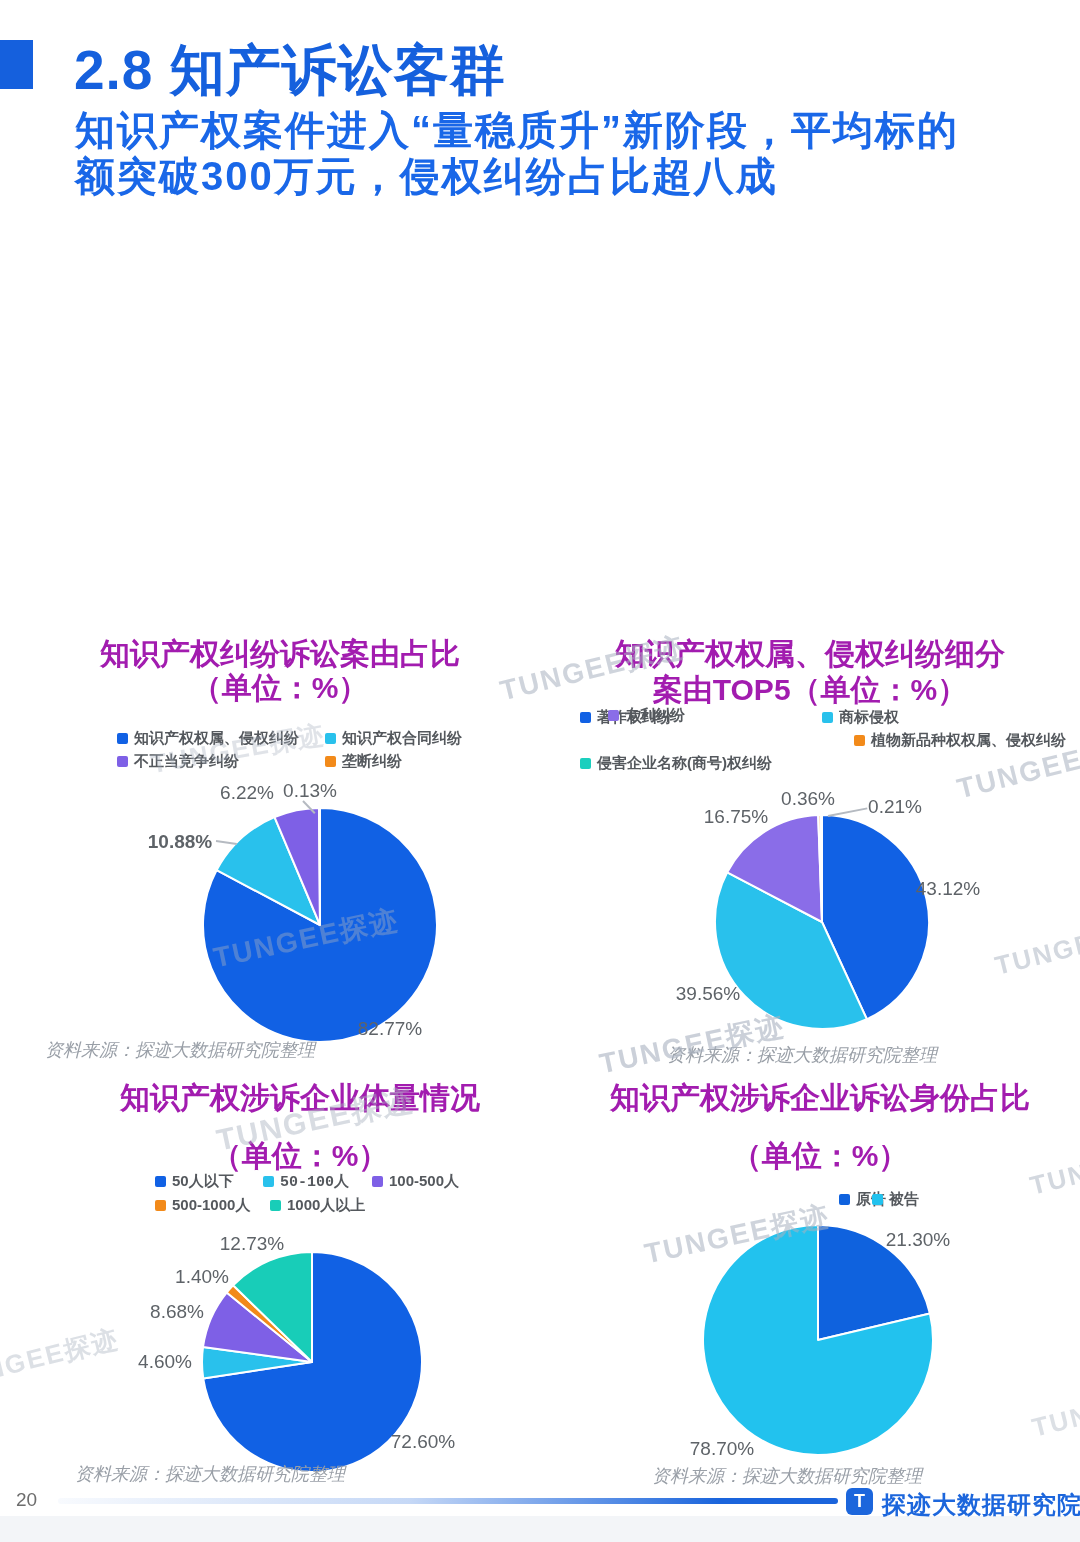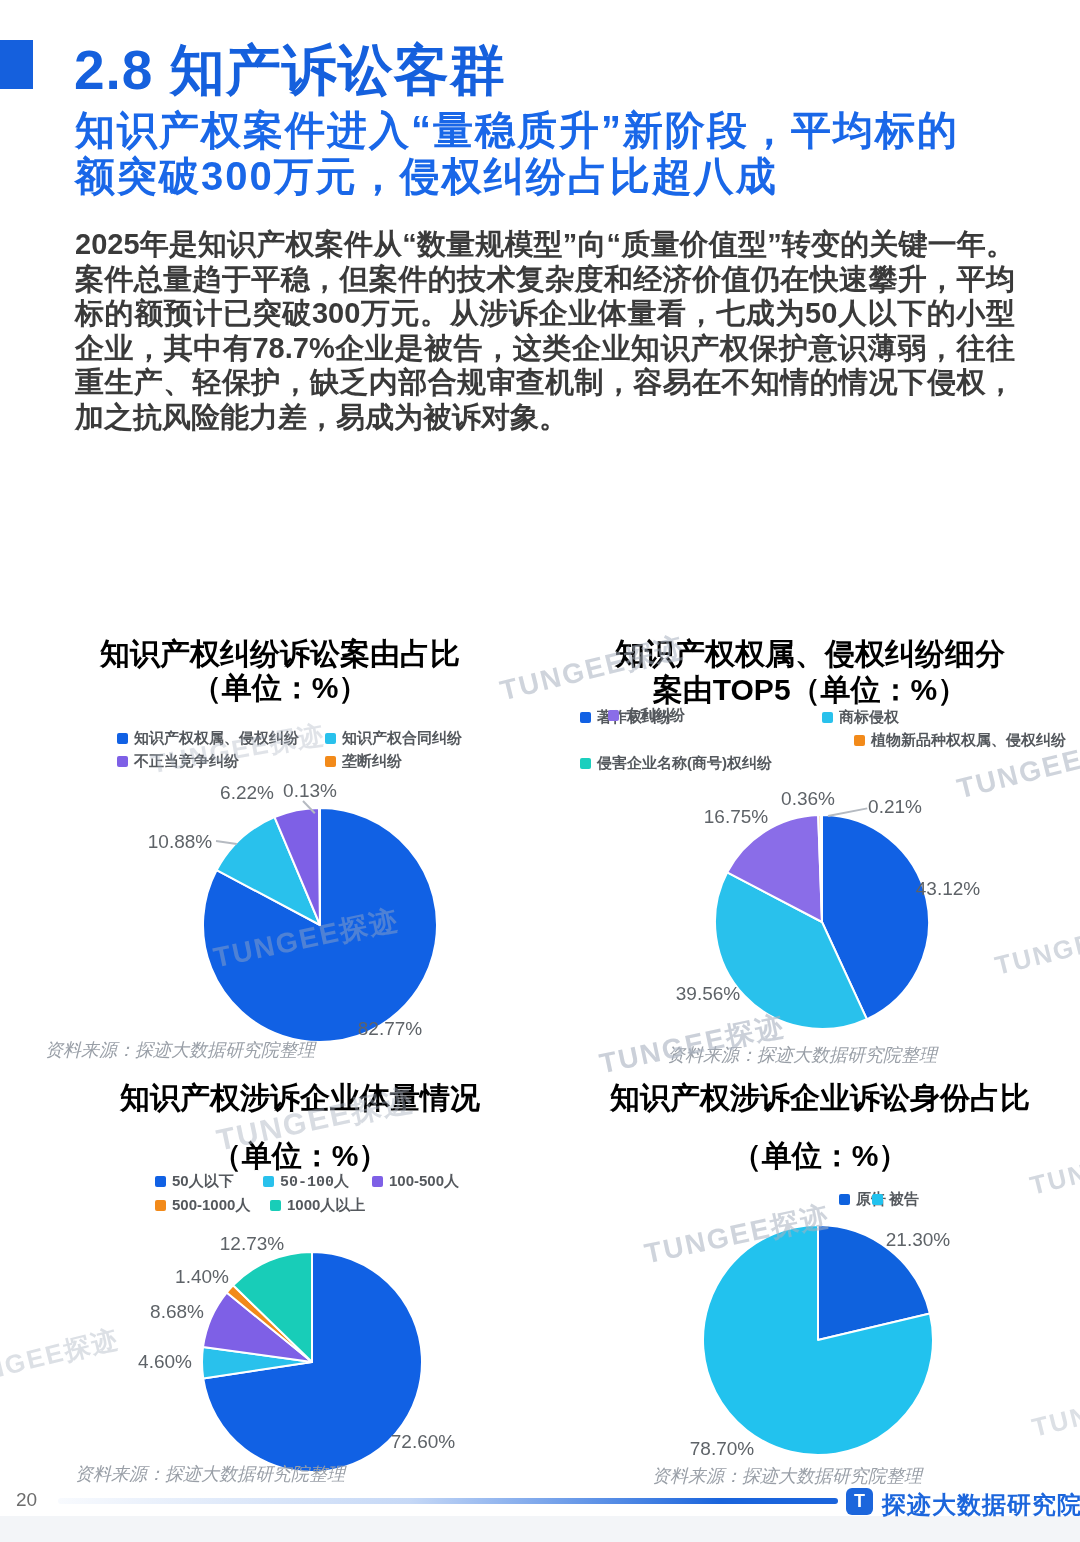--- a/index.html
+++ b/index.html
@@ -5,21 +5,21 @@
   html,body{margin:0;padding:0;}
   body{width:1080px;height:1542px;position:relative;overflow:hidden;background:#ffffff;
        font-family:"Liberation Sans","DejaVu Sans",sans-serif;}
   .accent-square{position:absolute;left:0;top:40px;width:33px;height:49px;background:#1560dd;}
   .page-title{position:absolute;left:74px;top:34px;font-size:55px;font-weight:900;color:#1560dd;
               letter-spacing:1px;white-space:nowrap;}
   .headline-line{position:absolute;left:75px;font-size:40px;line-height:46px;font-weight:800;
                  color:#1967e8;letter-spacing:2px;white-space:nowrap;}
   .bodytext{position:absolute;left:75px;top:227px;width:940px;font-size:29px;line-height:34.6px;
             color:#3a3a3a;text-align:justify;font-weight:600;}
-  .ctl{position:absolute;text-align:center;font-weight:800;color:#000000;font-size:30px;white-space:nowrap;}
+  .ctl{position:absolute;text-align:center;font-weight:800;color:#a21caf;font-size:30px;white-space:nowrap;}
   .litem{position:absolute;display:flex;align-items:center;gap:6px;font-size:15px;color:#54585d;
          white-space:nowrap;font-weight:600;}
   .sw{width:11px;height:11px;border-radius:2px;flex:0 0 auto;}
   .pie{position:absolute;}
   .plabel{position:absolute;transform:translate(-50%,-50%);font-size:19px;color:#5e6368;white-space:nowrap;}
   .lead{position:absolute;height:2px;background:#b5bac1;transform-origin:left center;}
   .src{position:absolute;font-style:italic;font-size:18px;color:#999fa7;white-space:nowrap;}
   .watermark{position:absolute;color:#a9b2c0;font-weight:600;letter-spacing:2px;white-space:nowrap;
              pointer-events:none;}
   .footer-line{position:absolute;left:58px;top:1498px;width:780px;height:6px;border-radius:3px;
@@ -34,21 +34,20 @@
 </style>
 </head>
 <body>
 
 <div class="accent-square"></div>
 <div class="page-title">2.8 知产诉讼客群</div>
 <div class="headline-line" style="top:107px;">知识产权案件进入“量稳质升”新阶段，平均标的</div>
 <div class="headline-line" style="top:153px;">额突破300万元，侵权纠纷占比超八成</div>
 
 <div class="bodytext">
-  <div>2025年是知识产权案件从“数量规模型”向“质量价值型”转变的关键一年。案件总量趋于平稳，但案件的技术复杂度和经济价值仍在快速攀升，平均标的额预计已突破300万元。从涉诉企业体量看，七成为50人以下的小型企业，其中有78.7%企业是被告，这类企业知识产权保护意识薄弱，往往重生产、轻保护，缺乏内部合规审查机制，容易在不知情的情况下侵权，加之抗风险能力差，易成为被诉对象。</div>
 </div>
 
 <div>
   <div class="ctl" style="left:40px;top:634px;width:480px;">知识产权纠纷诉讼案由占比</div>
   <div class="ctl" style="left:40px;top:668px;width:480px;">（单位：%）</div>
 
   <span class="litem" style="left:117px;top:729px;">
       <i class="sw" style="background: rgb(17, 97, 228);"></i>
       <span>知识产权权属、侵权纠纷</span>
     </span>
@@ -66,21 +65,21 @@
     </span>
 
   <div class="pie" style="left:201px;top:806px;"><svg width="238" height="238" viewBox="0 0 238 238">
         <path d="M 119 119 L 119.00 2.00 A 117 117 0 1 1 15.67 64.12 Z" fill="#1161e4" stroke="#ffffff" stroke-width="2" stroke-linejoin="round"></path>
         <path d="M 119 119 L 15.67 64.12 A 117 117 0 0 1 73.55 11.19 Z" fill="#29c1ec" stroke="#ffffff" stroke-width="2" stroke-linejoin="round"></path>
         <path d="M 119 119 L 73.55 11.19 A 117 117 0 0 1 118.04 2.00 Z" fill="#7e60e6" stroke="#ffffff" stroke-width="2" stroke-linejoin="round"></path>
         <path d="M 119 119 L 118.04 2.00 A 117 117 0 0 1 119.00 2.00 Z" fill="#f28a1a" stroke="#ffffff" stroke-width="2" stroke-linejoin="round"></path>
       </svg></div>
 
   <span class="plabel" style="left:390px;top:1029px;">82.77%</span>
-  <span class="plabel" style="left:180px;top:842px;">10.88%</span>
+  <span class="plabel" style="left:180px;top:842px;font-weight:bold;">10.88%</span>
   <span class="plabel" style="left:247px;top:793px;">6.22%</span>
   <span class="plabel" style="left:310px;top:791px;">0.13%</span>
   <div class="lead" style="left:216px;top:840px;width:21px;transform:rotate(8deg);"></div>
   <div class="lead" style="left:303px;top:800px;width:17px;transform:rotate(46deg);"></div>
 
   <div class="src" style="left:45px;top:1038px;">资料来源：探迹大数据研究院整理</div>
 </div>
 
 <div>
   <div class="ctl" style="left:570px;top:634px;width:480px;">知识产权权属、侵权纠纷细分</div>

